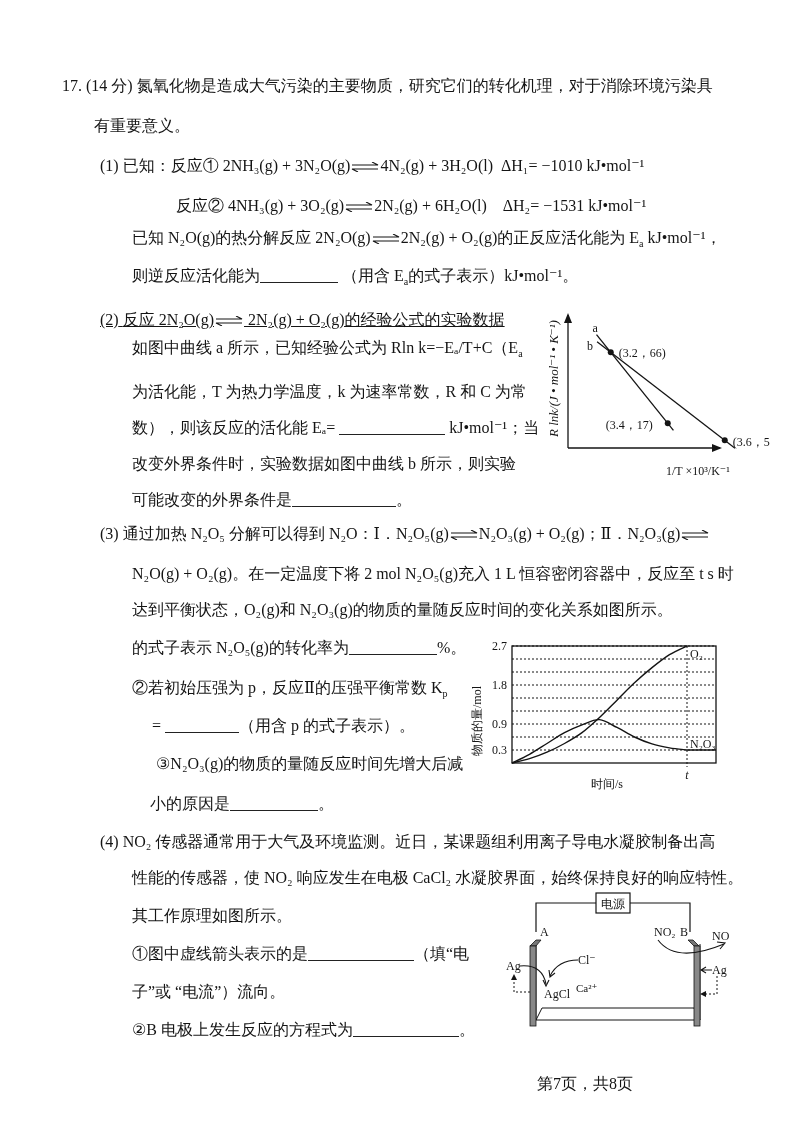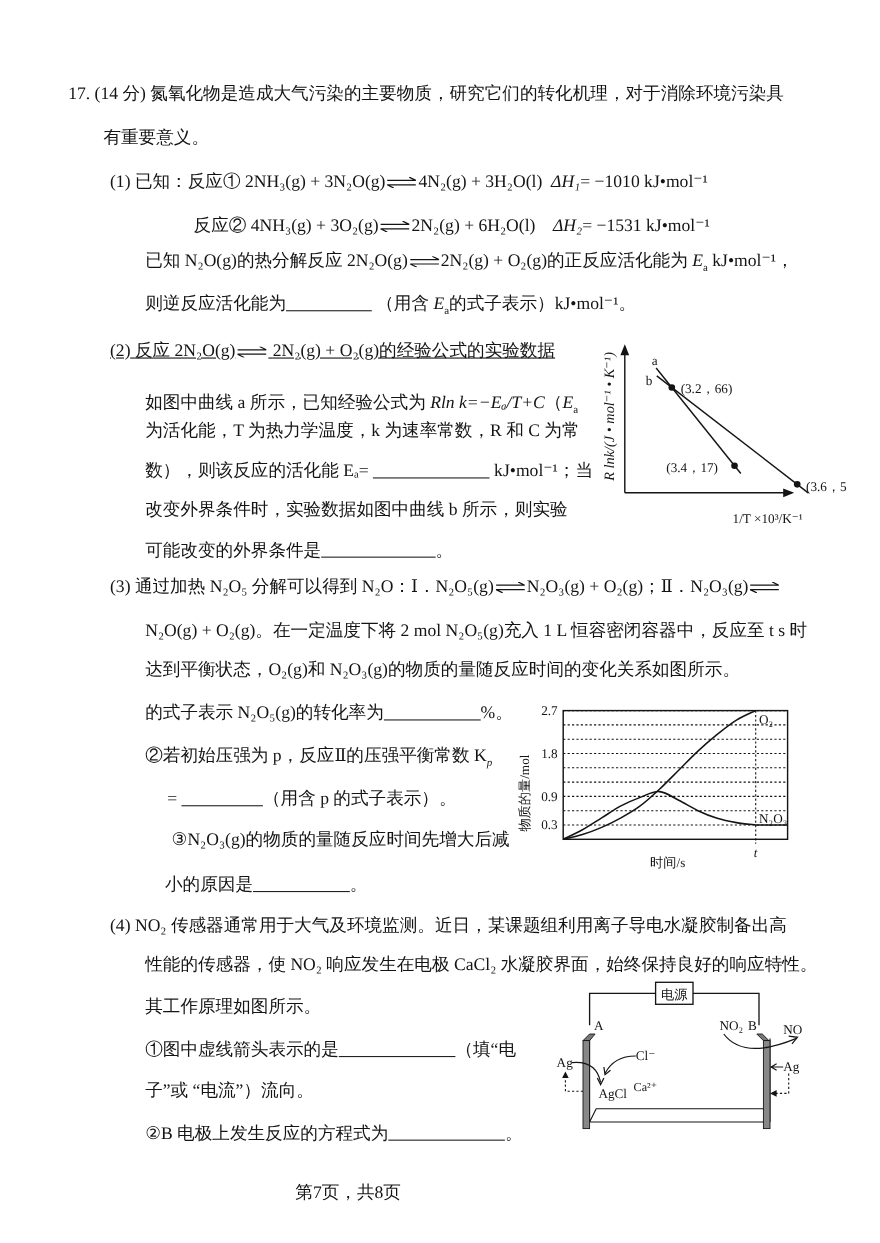--- a/index.html
+++ b/index.html
@@ -1,24 +1,24 @@
 <!DOCTYPE html>
 <html><head>
 <meta charset="utf-8">
 <style>
   html, body { margin: 0; padding: 0; background: #ffffff; }
   body { width: 800px; height: 1130px; position: relative; overflow: hidden;
          font-family: "Liberation Serif", "DejaVu Serif", serif; color: #141414; font-size: 16px; }
   .line { position: absolute; white-space: nowrap; line-height: 20px; }
-  .it { font-style: italic; }
+  .it { }
   sub, sup { font-size: 10px; line-height: 0; }
   .blank { display: inline-block; border-bottom: 1px solid #222; height: 16px; vertical-align: -2px; }
   .eq { display: inline-block; width: 28px; vertical-align: middle; margin: 0 1px; }
   svg text { font-family: "Liberation Serif", "DejaVu Serif", serif; fill: #141414; }
-  .footer { position: absolute; top: 1074px; left: 0; width: 633px; text-align: center; font-size: 16px; }
+  .footer { position: absolute; top: 1074px; left: 0; width: 633px; text-align: right; font-size: 16px; }
 </style>
 </head>
 <body>
 
 <div class="line" style="top:76px;left:62px;">
   <span>17.</span>
   <span>(14 分)</span>
   <span>氮氧化物是造成大气污染的主要物质，研究它们的转化机理，对于消除环境污染具</span>
 </div>
 <div class="line" style="top:116px;left:94px;">有重要意义。</div>
@@ -54,21 +54,21 @@
   <span class="it">E</span><sub>a</sub><span>的式子表示）kJ•mol⁻¹。</span>
 </div>
 
 <div class="line" style="top:310px;left:100px;text-decoration:underline;">
   <span>(2)</span>
   <span>反应  2N₂O(g)</span><svg class="eq" height="10" viewBox="0 0 28 10">
       <path d="M1 3 H27 L21 0" stroke="#141414" fill="none" stroke-width="1.1"></path>
       <path d="M27 7 H1 L7 10" stroke="#141414" fill="none" stroke-width="1.1"></path>
     </svg> <span>2N₂(g) + O₂(g)的经验公式的实验数据</span>
 </div>
-<div class="line" style="top:357px;left:132px;">
+<div class="line" style="top:338px;left:132px;">
   <span>如图中曲线 a 所示，已知经验公式为</span>
   <span class="it">Rln k=−Eₐ/T+C</span><span>（</span><span class="it">E</span><sub>a</sub>
 </div>
 <div class="line" style="top:382px;left:132px;">为活化能，T 为热力学温度，k 为速率常数，R 和 C 为常</div>
 <div class="line" style="top:418px;left:132px;">
   <span>数），则该反应的活化能 Eₐ=</span>
   <span class="blank" style="width:106px;"></span>
   <span>kJ•mol⁻¹；当</span>
 </div>
 <div class="line" style="top:454px;left:132px;">改变外界条件时，实验数据如图中曲线 b 所示，则实验</div>

